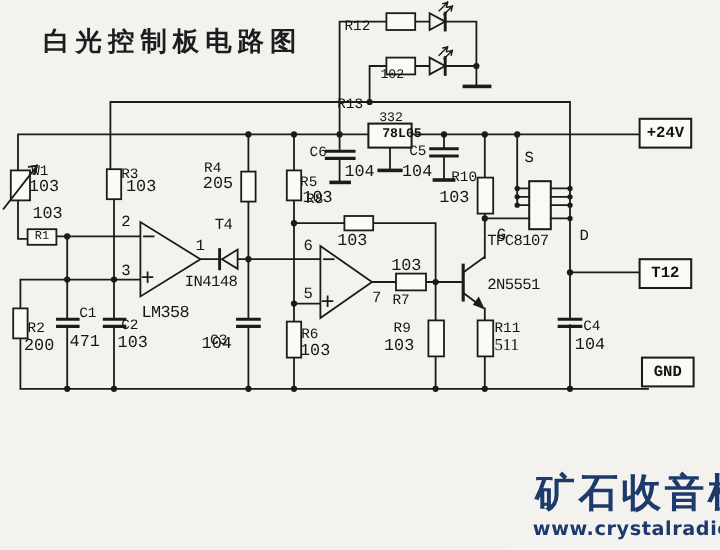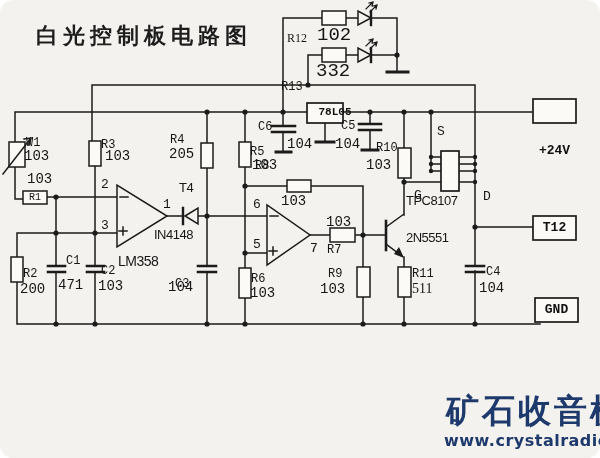--- a/index.html
+++ b/index.html
@@ -1,28 +1,27 @@
 <!DOCTYPE html>
 <html><head>
 <meta charset="utf-8">
 <style>
   html,body{margin:0;padding:0;}
   #stage{
     position:relative;width:600px;height:458px;
     background:#f3f2ee;overflow:hidden;
     font-family:"DejaVu Sans", sans-serif;
-    border-radius:13px;
   }
   svg{position:absolute;left:0;top:0;}
   .lbl{position:absolute;color:#161616;white-space:nowrap;line-height:1;}
   .ref{font-family:"Liberation Mono", monospace;font-size:12px;}
   .val{font-family:"Liberation Mono", monospace;font-size:14px;}
-  .val15{font-family:"Liberation Mono", monospace;font-size:19px;}
+  .val15{font-family:"Liberation Mono", monospace;font-size:11px;margin-top:32px;}
   .pin{font-family:"Liberation Mono", monospace;font-size:13px;}
-  .ic{font-family:Liberation Sans, sans-serif;font-size:13px;letter-spacing:-0.5px;}
+  .ic{font-family:Liberation Mono, monospace;font-size:13px;letter-spacing:-0.5px;}
   .boxlbl{font-family:"Liberation Mono", monospace;font-size:13px;text-align:center;font-weight:bold;color:#111;}
   .title{
     font-family:"DejaVu Serif", serif;font-size:22px;font-weight:bold;
     letter-spacing:5px;color:#1d1d1d;
   }
   .wm-name{
     font-family:"DejaVu Sans", sans-serif;font-size:33px;font-weight:bold;
     letter-spacing:3px;color:#1e3a6c;
   }
   .wm-url{
@@ -215,21 +214,21 @@
   <span class="lbl ref" style="left:251px;top:273px;">R6</span>
   <span class="lbl val" style="left:250px;top:286px;">103</span>
   <span class="lbl ref" style="left:327px;top:204px;margin-top:40px;">R7</span>
   <span class="lbl val" style="left:326px;top:215px;">103</span>
   <span class="lbl ref" style="left:328px;top:268px;">R9</span>
   <span class="lbl val" style="left:320px;top:282px;">103</span>
   <span class="lbl ref" style="left:412px;top:268px;">R11</span>
   <span class="lbl val" style="left:412px;top:282px;font-family:Liberation Serif, serif;">511</span>
   <span class="lbl ref" style="left:376px;top:142px;">R10</span>
   <span class="lbl val" style="left:366px;top:158px;">103</span>
-  <span class="lbl ref" style="left:287px;top:32px;font-family:Liberation Serif, serif;">R12</span>
+  <span class="lbl ref" style="left:287px;top:16px;">R12</span>
   <span class="lbl val15" style="left:317px;top:26px;">102</span>
   <span class="lbl ref" style="left:281px;top:69px;margin-top:12px;">R13</span>
   <span class="lbl val15" style="left:316px;top:62px;">332</span>
   <span class="lbl ref" style="left:258px;top:121px;">C6</span>
   <span class="lbl val" style="left:287px;top:137px;">104</span>
   <span class="lbl ref" style="left:341px;top:120px;">C5</span>
   <span class="lbl val" style="left:335px;top:137px;">104</span>
   <span class="lbl ref" style="left:486px;top:266px;">C4</span>
   <span class="lbl val" style="left:479px;top:281px;">104</span>
 
@@ -244,20 +243,20 @@
   <span class="lbl pin" style="left:101px;top:219px;">3</span>
   <span class="lbl pin" style="left:163px;top:198px;">1</span>
   <span class="lbl pin" style="left:253px;top:198px;">6</span>
   <span class="lbl pin" style="left:253px;top:238px;">5</span>
   <span class="lbl pin" style="left:310px;top:242px;">7</span>
 
   <span class="lbl pin" style="left:437px;top:125px;">S</span>
   <span class="lbl pin" style="left:414px;top:189px;">G</span>
   <span class="lbl pin" style="left:483px;top:190px;">D</span>
 
-  <span class="lbl boxlbl" style="left:533px;top:104px;width:43px;margin-top:40px;">+24V</span>
+  <span class="lbl boxlbl" style="left:533px;top:104px;width:43px;">+24V</span>
   <span class="lbl boxlbl" style="left:533px;top:221px;width:43px;">T12</span>
   <span class="lbl boxlbl" style="left:535px;top:303px;width:43px;">GND</span>
 
   <span class="lbl wm-name" style="left:446px;top:394px;">矿石收音机</span>
   <span class="lbl wm-url" style="left:444px;top:433px;">www.crystalradio.cn</span>
 
 </div>
 
 </body></html>

